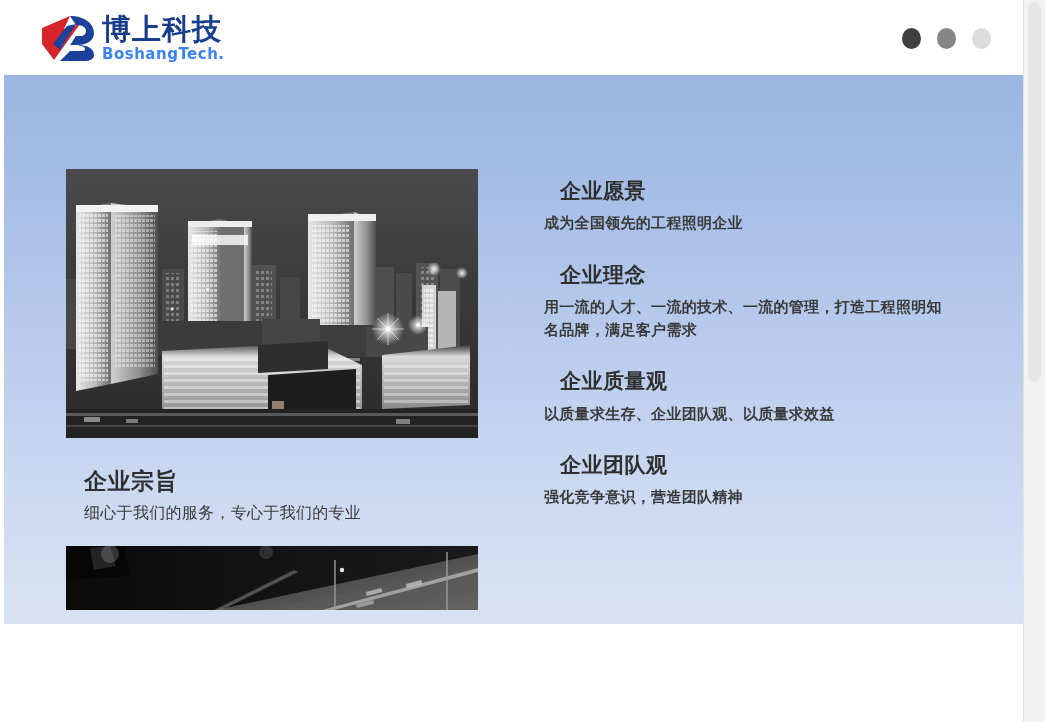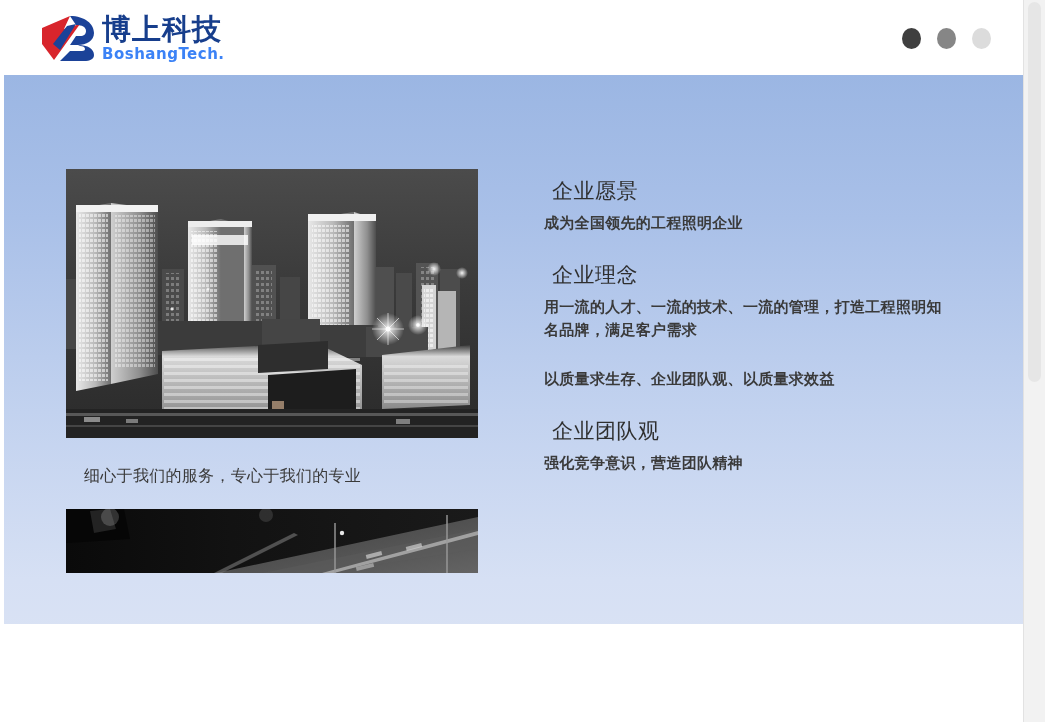--- a/index.html
+++ b/index.html
@@ -142,24 +142,24 @@
     width: 410px;
   }
   .section {
     margin-bottom: 26px;
   }
   .section:last-child {
     margin-bottom: 0;
   }
   .sec-title {
     font-size: 21px;
-    font-weight: normal;
+    font-weight: bold;
     color: #2f2f2f;
     line-height: 1.3;
-    margin: 0 0 7px 8px;
+    margin: 0 0 7px 16px;
     letter-spacing: 0.5px;
   }
   .sec-body {
     font-size: 15px;
     color: #3a3a3a;
     line-height: 1.55;
     margin: 0;
     letter-spacing: 0.3px;
     font-weight: bold;
   }
@@ -337,20 +337,21 @@
               <circle cx="352" cy="156" r="10" fill="url(#glow)"></circle>
               <circle cx="352" cy="156" r="1.8" fill="#ffffff"></circle>
               <circle cx="368" cy="100" r="7" fill="url(#glow)"></circle>
               <circle cx="396" cy="104" r="6" fill="url(#glow)"></circle>
               <circle cx="106" cy="140" r="1.6" fill="#ffffff" opacity="0.8"></circle>
               <circle cx="142" cy="120" r="1.4" fill="#ffffff" opacity="0.7"></circle>
             </svg>
           </div>
 
           <div class="purpose-block">
+            <div class="purpose-title">企业宗旨</div>
             <div class="purpose-body">细心于我们的服务，专心于我们的专业</div>
           </div>
 
           <div class="photo photo-road">
             <svg viewBox="0 0 412 64" preserveAspectRatio="none">
               <defs>
                 <linearGradient id="roadbg" x1="0" y1="0" x2="1" y2="0">
                   <stop offset="0%" stop-color="#0a0a0a"></stop>
                   <stop offset="40%" stop-color="#121212"></stop>
                   <stop offset="100%" stop-color="#1a1a1a"></stop>
@@ -394,20 +395,21 @@
 
           <div class="section">
           </div>
 
           <div class="section">
             <h3 class="sec-title">企业理念</h3>
             <p class="sec-body">用一流的人才、一流的技术、一流的管理，打造工程照明知名品牌，满足客户需求</p>
           </div>
 
           <div class="section">
+            <h3 class="sec-title">企业质量观</h3>
             <p class="sec-body">以质量求生存、企业团队观、以质量求效益</p>
           </div>
 
           <div class="section">
             <h3 class="sec-title">企业团队观</h3>
             <p class="sec-body">强化竞争意识，营造团队精神</p>
           </div>
 
         </div>
 

